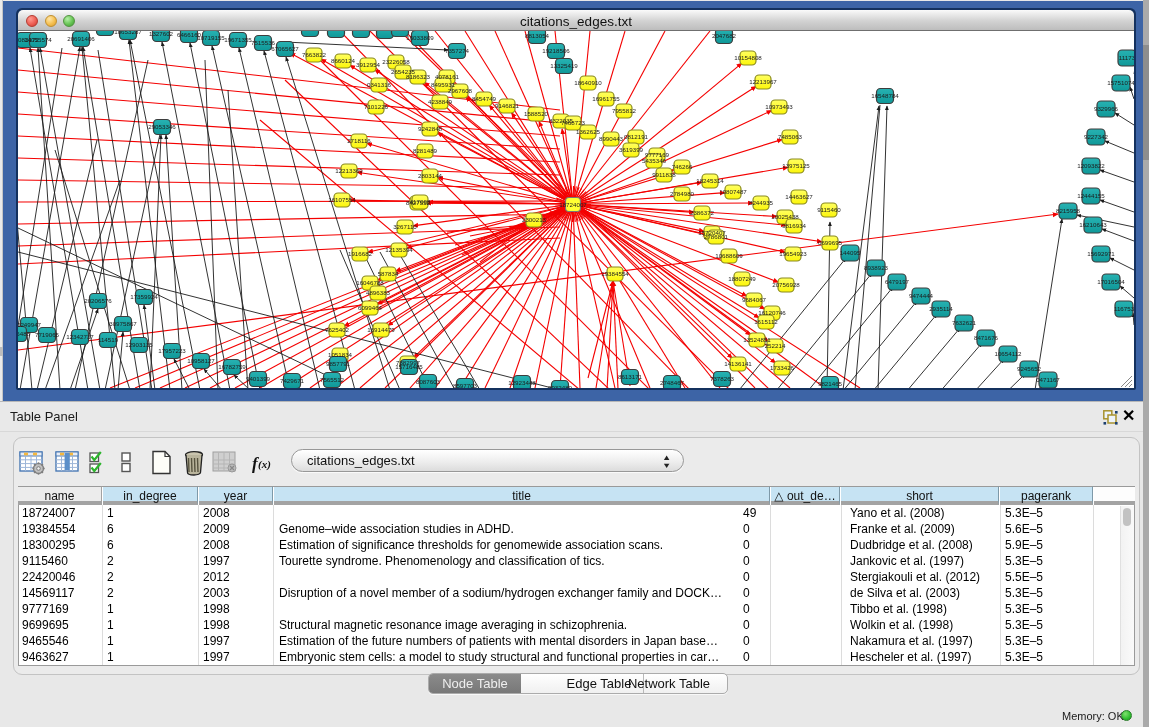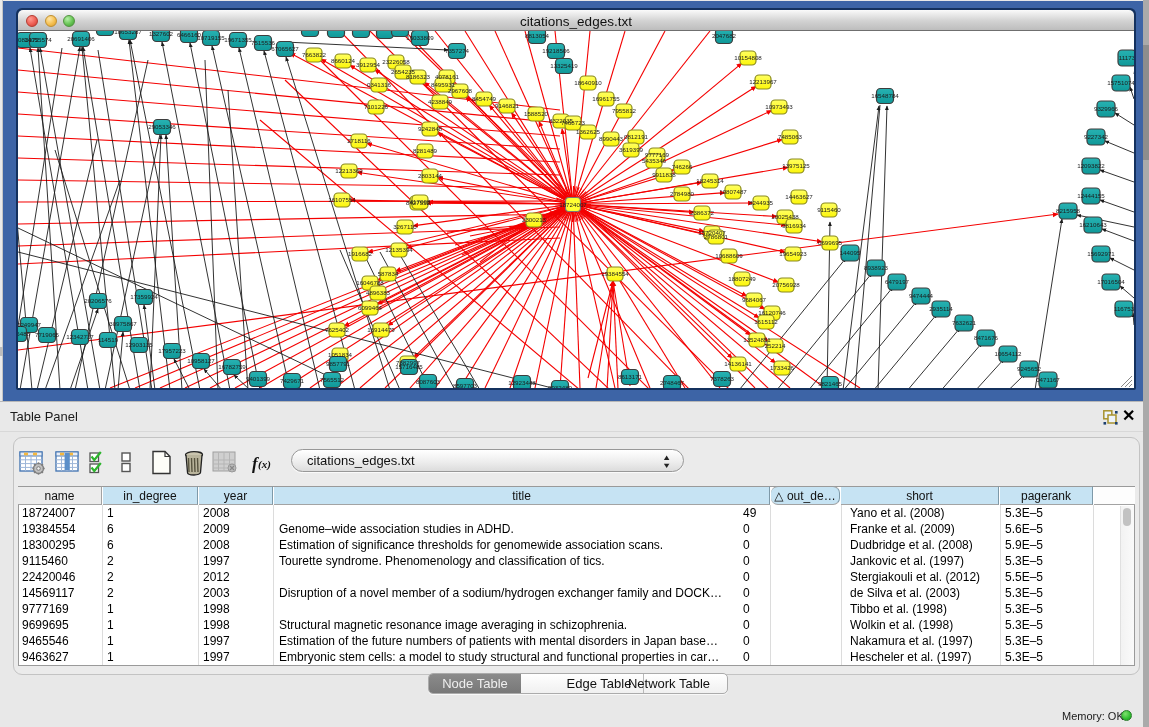--- a/index.html
+++ b/index.html
@@ -19,21 +19,21 @@
 #tpanel { position:absolute; left:0; top:401px; width:1143px; height:326px; background:#e8e8e8; }
 #tphead { position:absolute; left:0; top:401px; width:1143px; height:31px; background:#e9e9e9; border-top:1px solid #b8b8b8; border-bottom:1px solid #d8d8d8;}
 #tptitle { position:absolute; left:10px; top:409px; font-size:13px; color:#1c1c1c; }
 #float-ic { position:absolute; left:1103px; top:410px; width:15px; height:15px; }
 #close-x { position:absolute; left:1122px; top:406px; font-size:16px; font-weight:bold; color:#000; }
 #container { position:absolute; left:13px; top:437px; width:1127px; height:238px; background:#ebebeb; border:1px solid #c3c3c3; border-radius:9px; }
 #combo { position:absolute; left:291px; top:449px; width:393px; height:23px; border:1px solid #989898; border-radius:12px; background:linear-gradient(#ffffff,#ececec 60%,#dcdcdc); box-shadow:0 1px 1px rgba(255,255,255,.8);}
 #combo span { position:absolute; left:15px; top:3px; font-size:13px; color:#111; }
 #combo .arr { position:absolute; right:13px; top:3.5px; font-size:7.5px; color:#222; line-height:8px; text-align:center; transform:scaleX(1.25);}
 #tbl { position:absolute; left:18px; top:486px; width:1117px; height:180px; background:#ffffff; border:1px solid #9a9a9a; }
-.hc { position:absolute; top:486px; height:19px; border-right:1px solid #7e99a8; border-top:1px solid #9a9a9a; border-bottom:1px solid #a3a3a3; font-size:12px; color:#111; text-align:center; line-height:19px; background:#c6e3f3; }
+.hc { position:absolute; top:486px; height:19px; border-right:1px solid #7e99a8; border-top:1px solid #9a9a9a; border-bottom:4px solid #a3a3a3; font-size:12px; color:#111; text-align:center; line-height:19px; background:#c6e3f3; }
 .trow { position:absolute; left:18px; width:1117px; height:16px; font-size:12px; color:#000; }
 .trow span { position:absolute; top:1px; white-space:nowrap; overflow:hidden; }
 .c0 { left:4px; width:80px; } .c1 { left:89px; width:80px; } .c2 { left:185px; width:70px; }
 .c3 { left:261px; width:494px; } .c4 { left:725px; width:64px; } .c5 { left:832px; width:160px; }
 .c6 { left:987px; width:100px; }
 .colsep { position:absolute; top:505px; height:160px; width:1px; background:#dcdcdc; }
 #vsb { position:absolute; left:1120px; top:506px; width:14px; height:159px; background:linear-gradient(90deg,#f2f2f2,#fafafa); border-left:1px solid #e0e0e0;}
 #vsbthumb { position:absolute; left:1123px; top:508px; width:8px; height:18px; background:#c2c2c2; border-radius:4px; }
 #tabs { position:absolute; left:428px; top:673px; width:300px; height:21px; border:1px solid #ababab; border-radius:5px; background:linear-gradient(#ffffff,#f0f0f0); box-shadow:0 1px 0 rgba(255,255,255,.7);}
 .tabseg { position:absolute; top:0; height:19px; font-size:13px; text-align:center; line-height:19px; color:#111; }
@@ -671,21 +671,21 @@
   </svg>
 <div id="combo">
     <span>citations_edges.txt</span>
     <div class="arr">▲<br>▼</div>
   </div>
 <div id="tbl"></div>
 <div class="hc" style="left:18px;width:84px;background:#ececec;border-right:1px solid #a2a2a2;">name</div>
 <div class="hc" style="left:103px;width:95px;">in_degree</div>
 <div class="hc" style="left:199px;width:74px;">year</div>
 <div class="hc" style="left:274px;width:496px;">title</div>
-<div class="hc" style="left:771px;width:69px;border-radius:7px;">△ out_de…</div>
+<div class="hc" style="left:771px;width:69px;">△ out_de…</div>
 <div class="hc" style="left:841px;width:158px;">short</div>
 <div class="hc" style="left:1000px;width:93px;">pagerank</div>
 <div class="hc" style="left:1094px;width:41px;background:#fdfdfd;border-right:none;"></div>
 <div class="trow" style="top:505px">
 <span class="c0">18724007</span>
     <span class="c1">1</span>
     <span class="c2">2008</span>
     <span class="c4">49</span>
     <span class="c5">Yano et al. (2008)</span>
     <span class="c6">5.3E–5</span>

